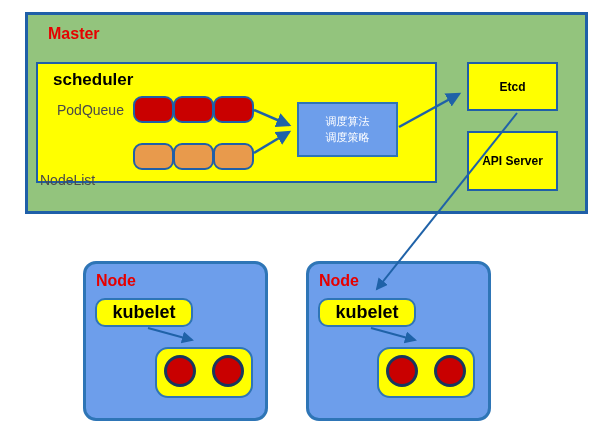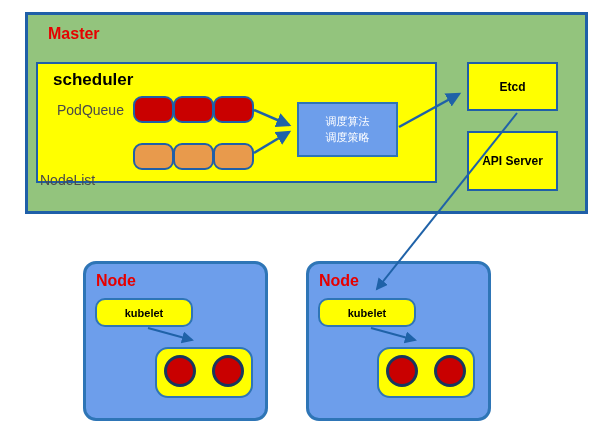--- a/index.html
+++ b/index.html
@@ -75,21 +75,21 @@
   .node-label {
     left: 10px; top: 8px;
     color: var(--label-red); font-size: 16px; font-weight: bold;
   }
   .kubelet-box {
     left: 9px; top: 34px; width: 98px; height: 29px;
     background: var(--panel-yellow);
     border: 2px solid var(--node-border-blue);
     border-radius: 10px;
     display: flex; align-items: center; justify-content: center;
-    color: #000; font-size: 11px; font-weight: bold;
+    color: #000; font-size: 18px; font-weight: bold;
   }
   .pod-box {
     left: 69px; top: 83px; width: 98px; height: 51px;
     background: var(--panel-yellow);
     border: 2.5px solid var(--node-border-blue);
     border-radius: 13px;
   }
   .node-right .pod-box { left: 68px; }
   .pod-circle {
     position: absolute; top: 6px; width: 32px; height: 32px;

